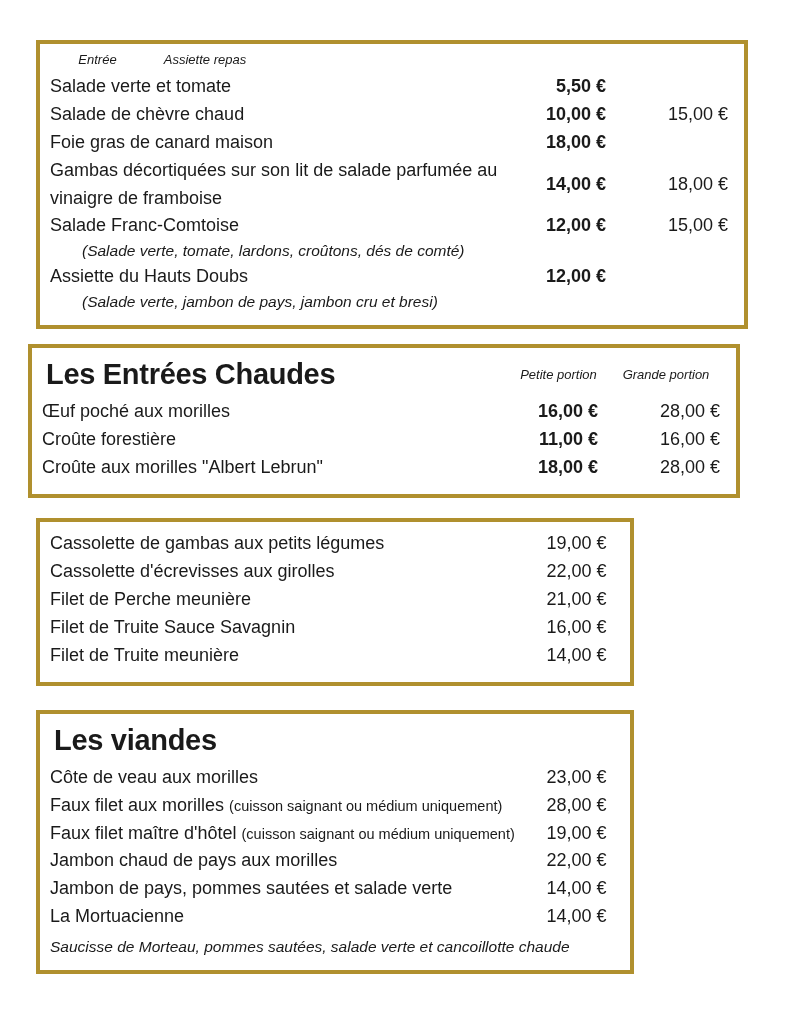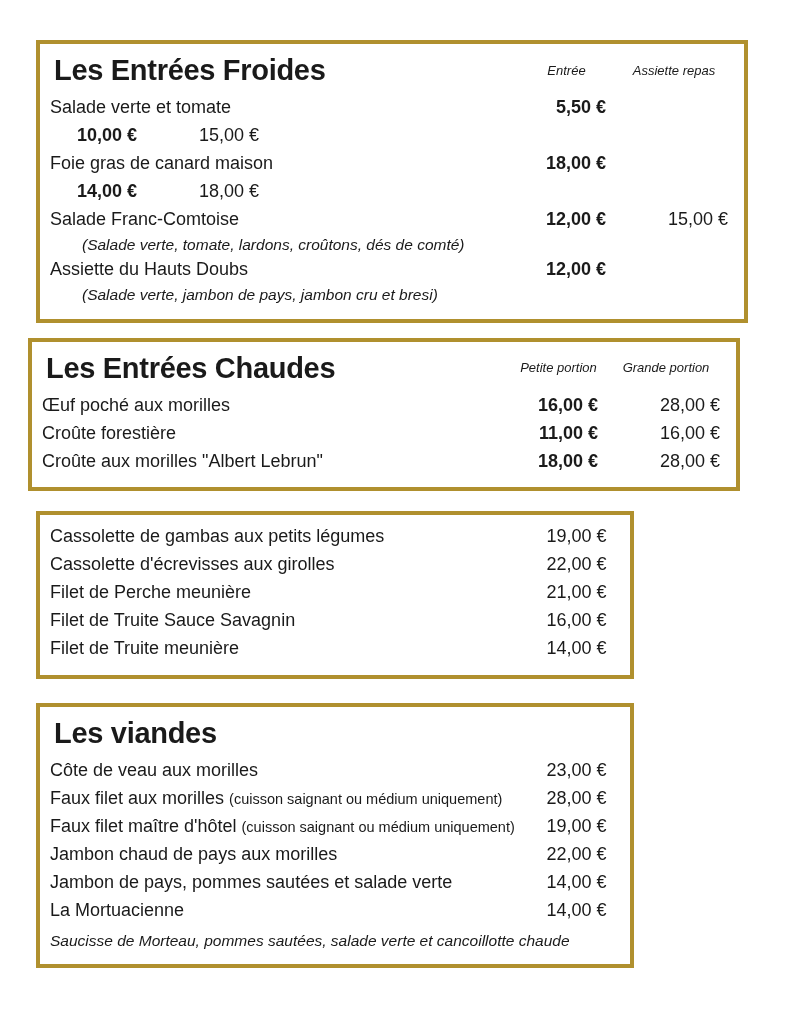--- a/index.html
+++ b/index.html
@@ -72,40 +72,41 @@
     margin-top:4px;
   }
 </style>
 </head>
 <body style="background: rgb(255, 255, 255);">
 
 <div class="page">
 
   <div class="box wide">
     <div class="head">
-      <h1 class="title">Les Entrées Froides</h1>
       <div class="colh c1">Entrée</div>
       <div class="colh c2">Assiette repas</div>
     </div>
 
     <div class="row">
       <div class="nm">Salade verte et tomate</div>
       <div class="p c1">5,50 €</div>
       <div class="p c2"></div>
     </div>
     <div class="row">
+      <div class="nm">Salade de chèvre chaud</div>
       <div class="p c1">10,00 €</div>
       <div class="p c2">15,00 €</div>
     </div>
     <div class="row">
       <div class="nm">Foie gras de canard maison</div>
       <div class="p c1">18,00 €</div>
       <div class="p c2"></div>
     </div>
     <div class="row">
+      <div class="nm">Gambas décortiquées sur son lit de salade parfumée au vinaigre de framboise</div>
       <div class="p c1">14,00 €</div>
       <div class="p c2">18,00 €</div>
     </div>
     <div class="row">
       <div class="nm">Salade Franc-Comtoise</div>
       <div class="p c1">12,00 €</div>
       <div class="p c2">15,00 €</div>
     </div>
     <div class="note">(Salade verte, tomate, lardons, croûtons, dés de comté)</div>
     <div class="row">

